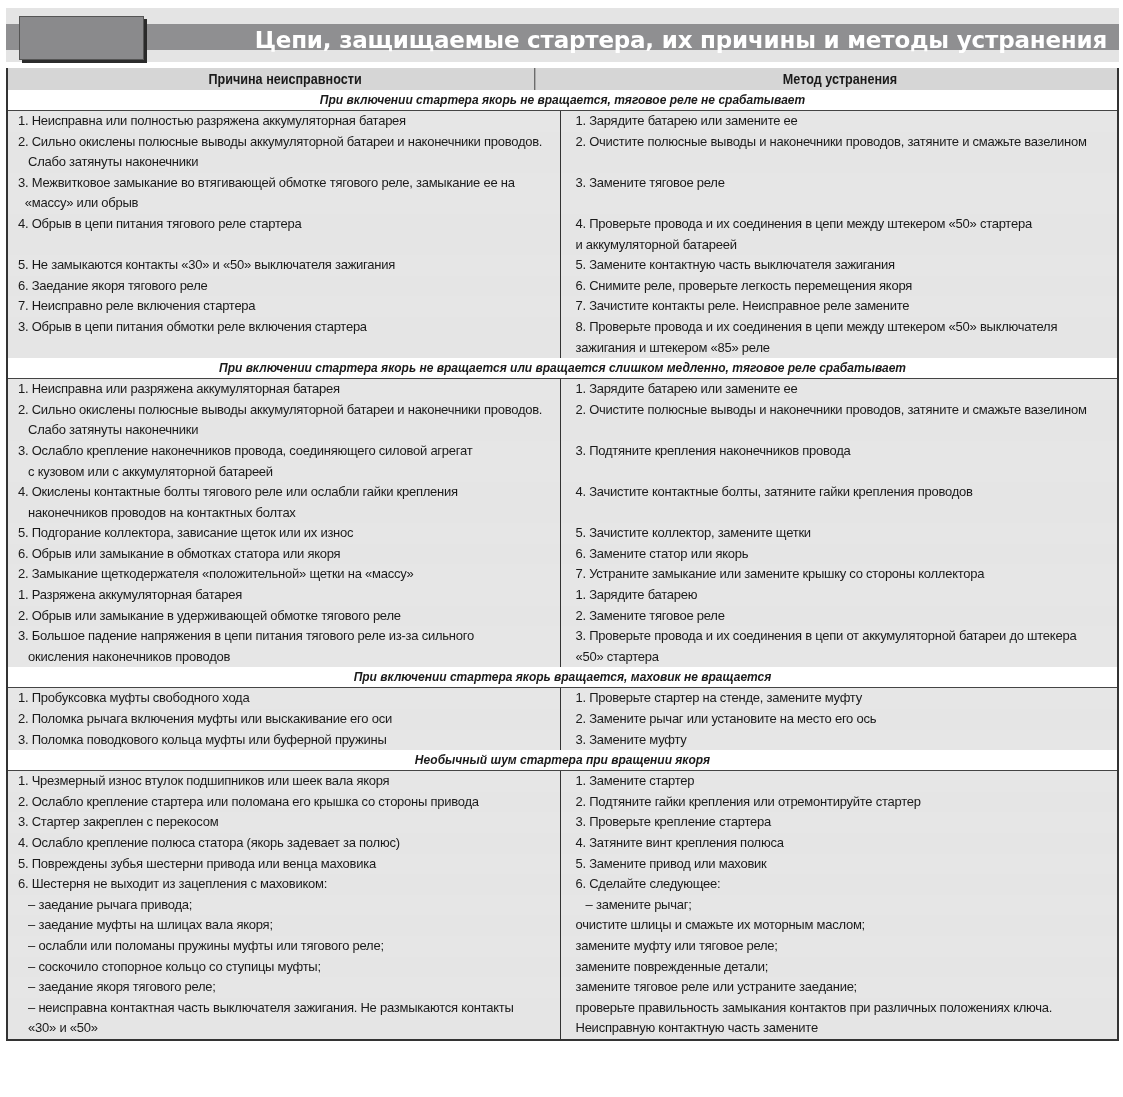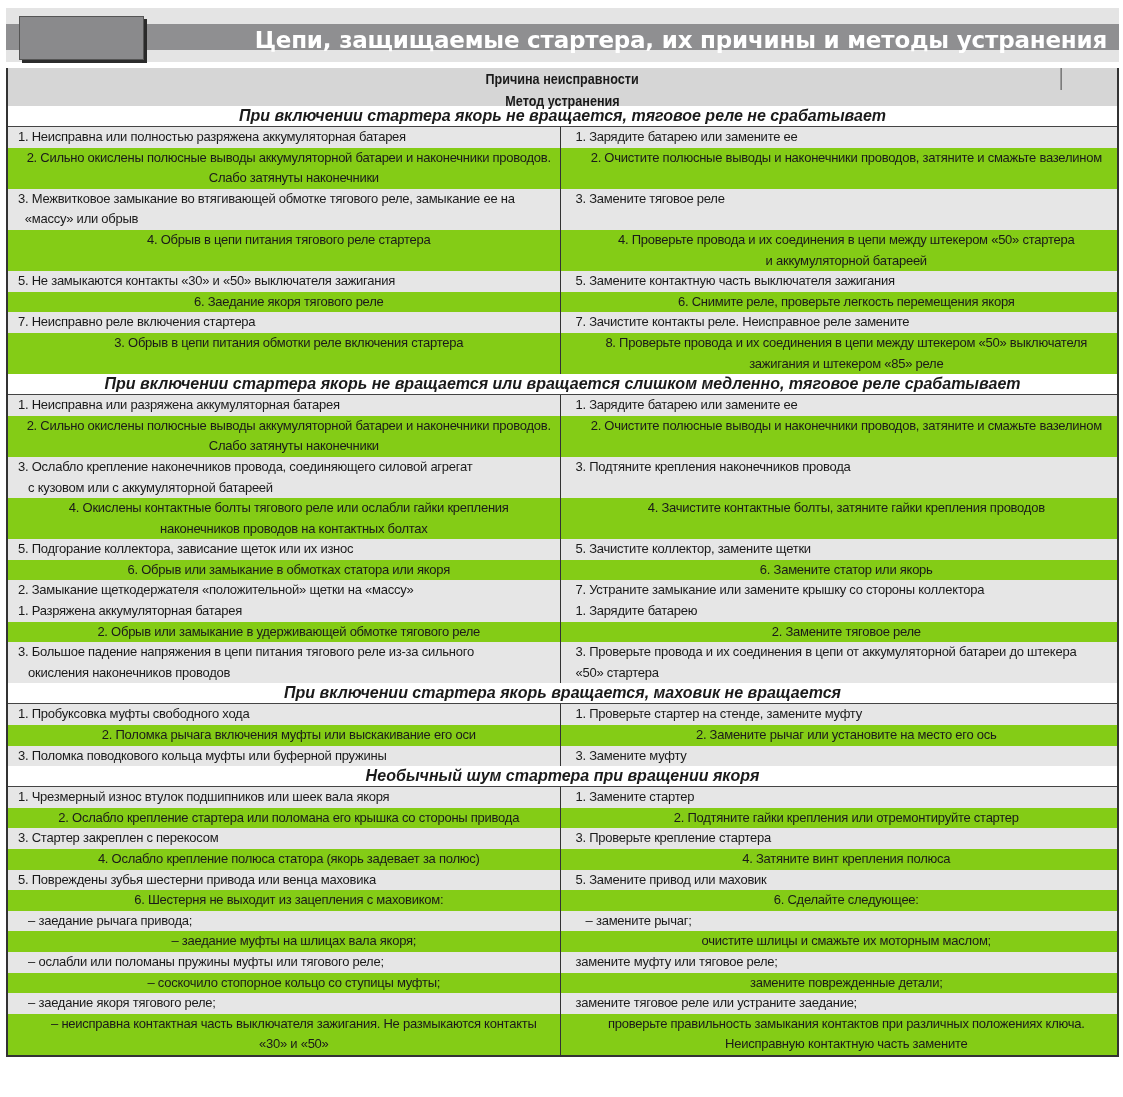--- a/index.html
+++ b/index.html
@@ -8,29 +8,29 @@
   .topband { position: absolute; left: 6px; top: 8px; width: 1113px; height: 54px; background: #e4e4e4; }
   .titlebar { position: absolute; left: 6px; top: 24px; width: 1113px; height: 26px; background: #8f8f91; }
   .title-text { position: absolute; right: 12px; top: 3px; color: #ffffff; font-size: 23px; font-weight: bold;
                 font-family: "DejaVu Sans", sans-serif; letter-spacing: -0.2px; white-space: nowrap; }
   .tablebadge { position: absolute; left: 19px; top: 16px; width: 123px; height: 42px; background: #8a8a8c;
                 border: 1px solid #555; box-shadow: 3px 3px 0 #2a2a2a; }
   .tablebadge span { position: absolute; left: 12px; top: 11px; color: #fff; font-size: 15px; font-weight: bold;
                      font-family: "DejaVu Sans", sans-serif; white-space: nowrap; margin-top: 41px; }
   .table { position: absolute; left: 6px; top: 68px; width: 1109px; border-left: 2px solid #333; border-right: 2px solid #333;
            border-bottom: 2px solid #333; }
-  .colhead { display: flex; height: 38px; background: #d6d6d6; flex-direction: column; }
+  .colhead { display: flex; height: 22px; background: #d6d6d6; }
   .colhead div { flex: 1; text-align: center; font-weight: bold; font-size: 14px; line-height: 22px;
                  font-family: "Liberation Sans", sans-serif; transform: scaleX(0.9); }
   .colhead .l { border-right: 1px solid #333; }
   .section-title { height: 20px; line-height: 20px; background: #fff; text-align: center; font-weight: bold;
-                   font-style: italic; font-size: 16px; border-bottom: 1px solid #444; }
+                   font-style: italic; font-size: 12px; border-bottom: 1px solid #444; }
   .row { display: flex; }
   .row.a { background: #e6e6e6; justify-content: space-between; }
-  .row.b { background: #84cc16; text-align: center; }
+  .row.b { background: #e5e5e5; }
   .cell { flex: 1; font-size: 13px; line-height: 20.6px; padding: 0 0 0 10px; white-space: pre-wrap;
           font-family: "Liberation Sans", sans-serif; }
   .cell.l { border-right: 1px solid #333; padding-left: 10px; }
   .cell.r { padding-left: 15px; border-radius: 9px; }
   .sq { letter-spacing: -0.25px; }
 </style>
 </head>
 <body>
 
 <div class="topband"></div>

